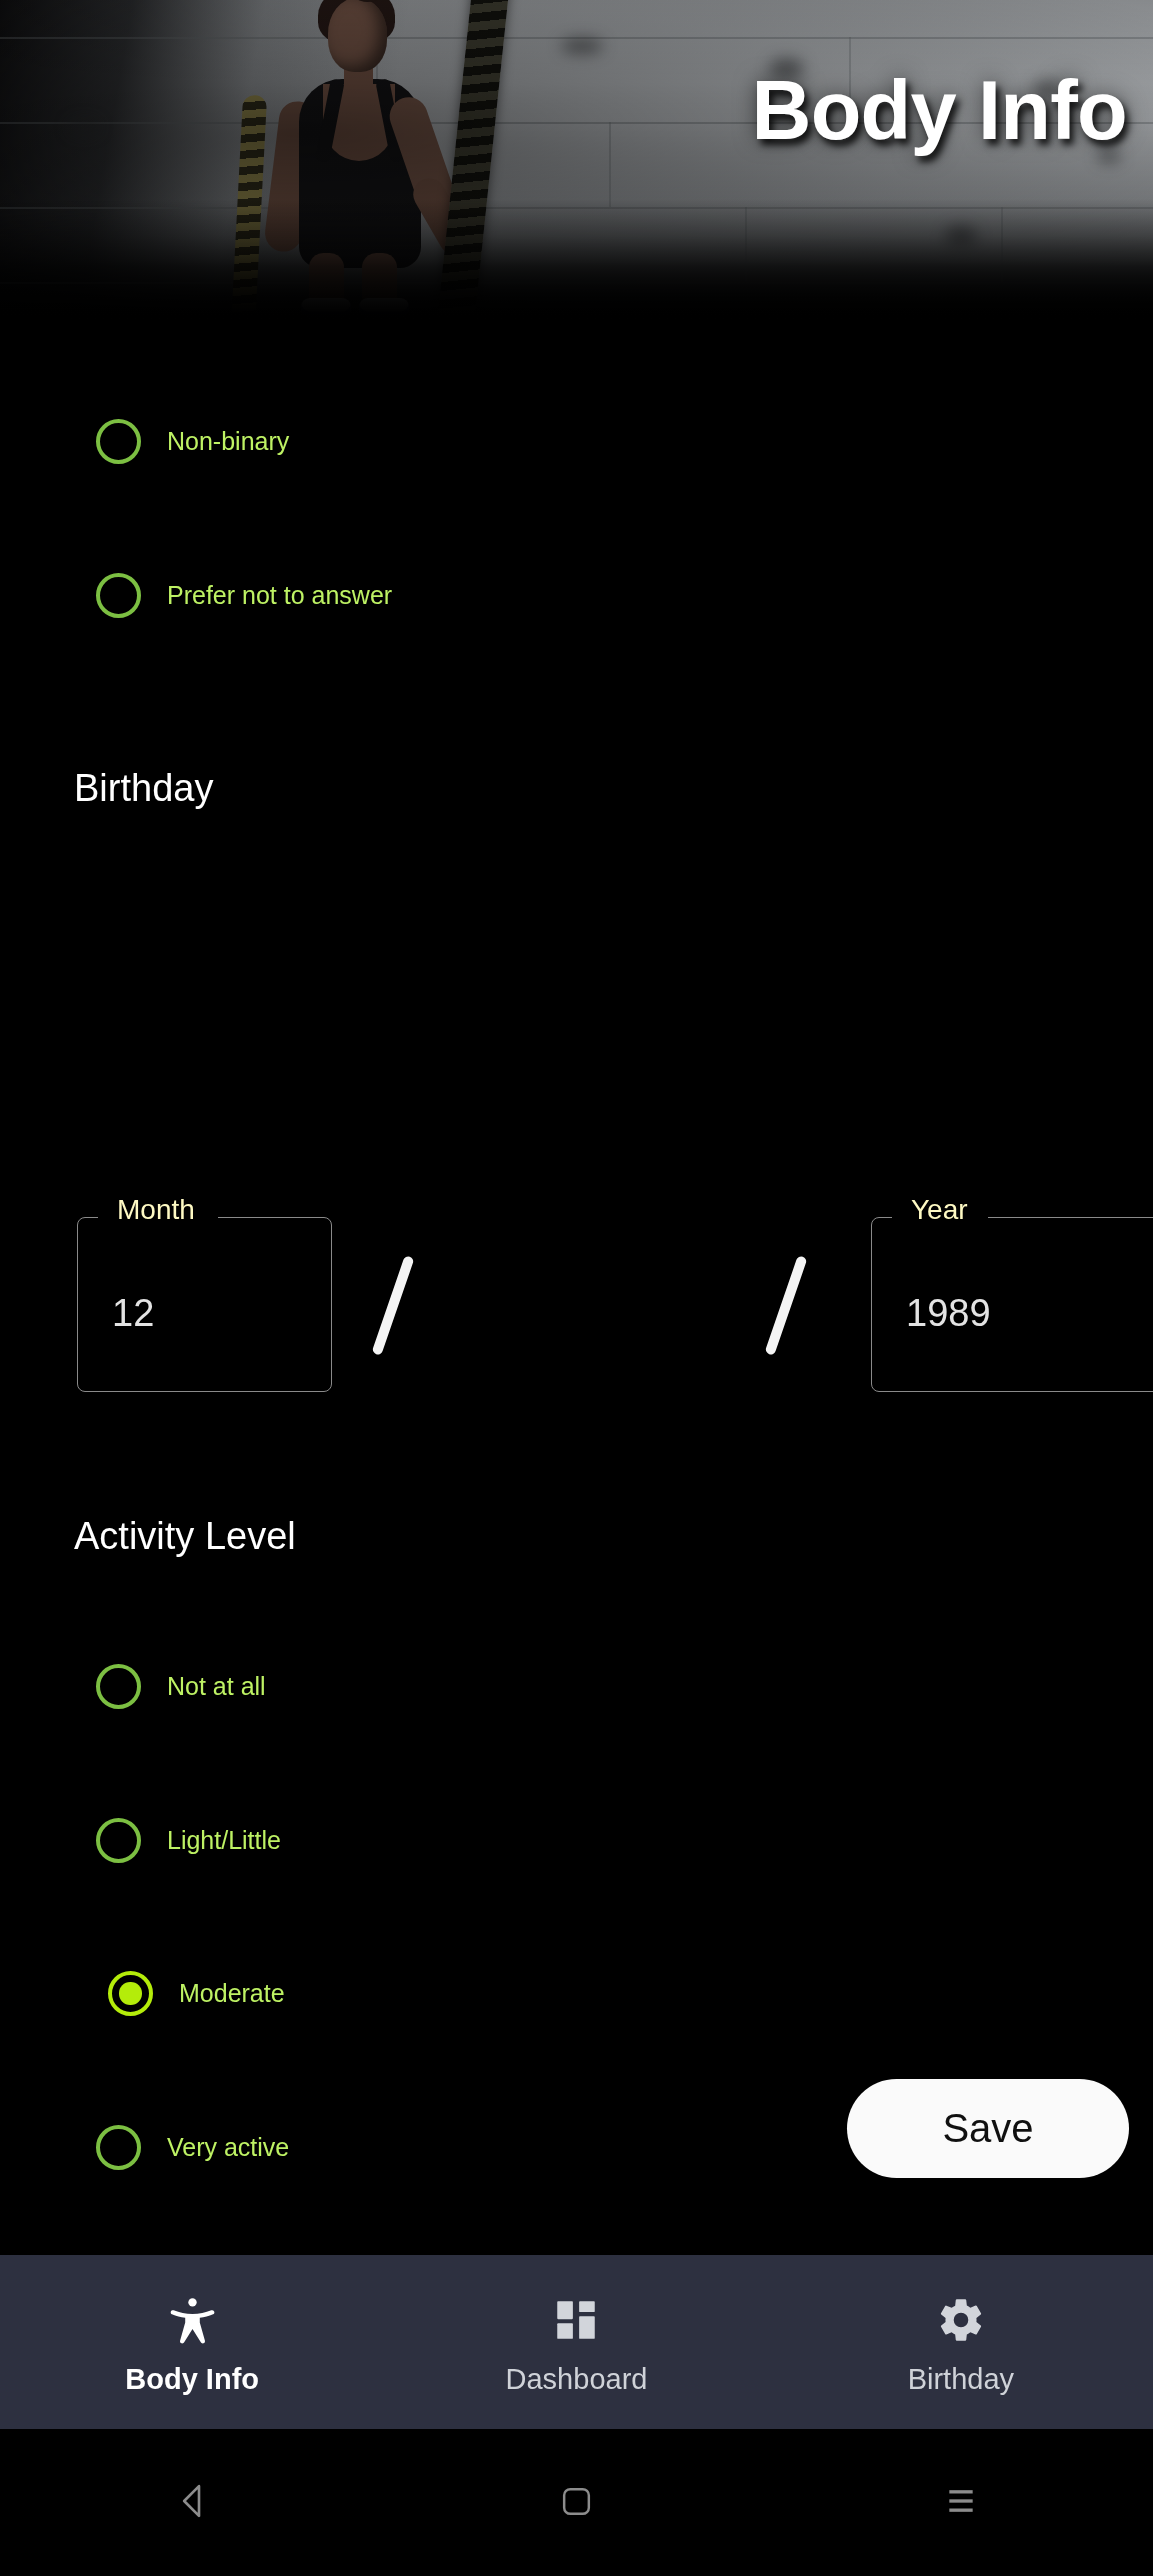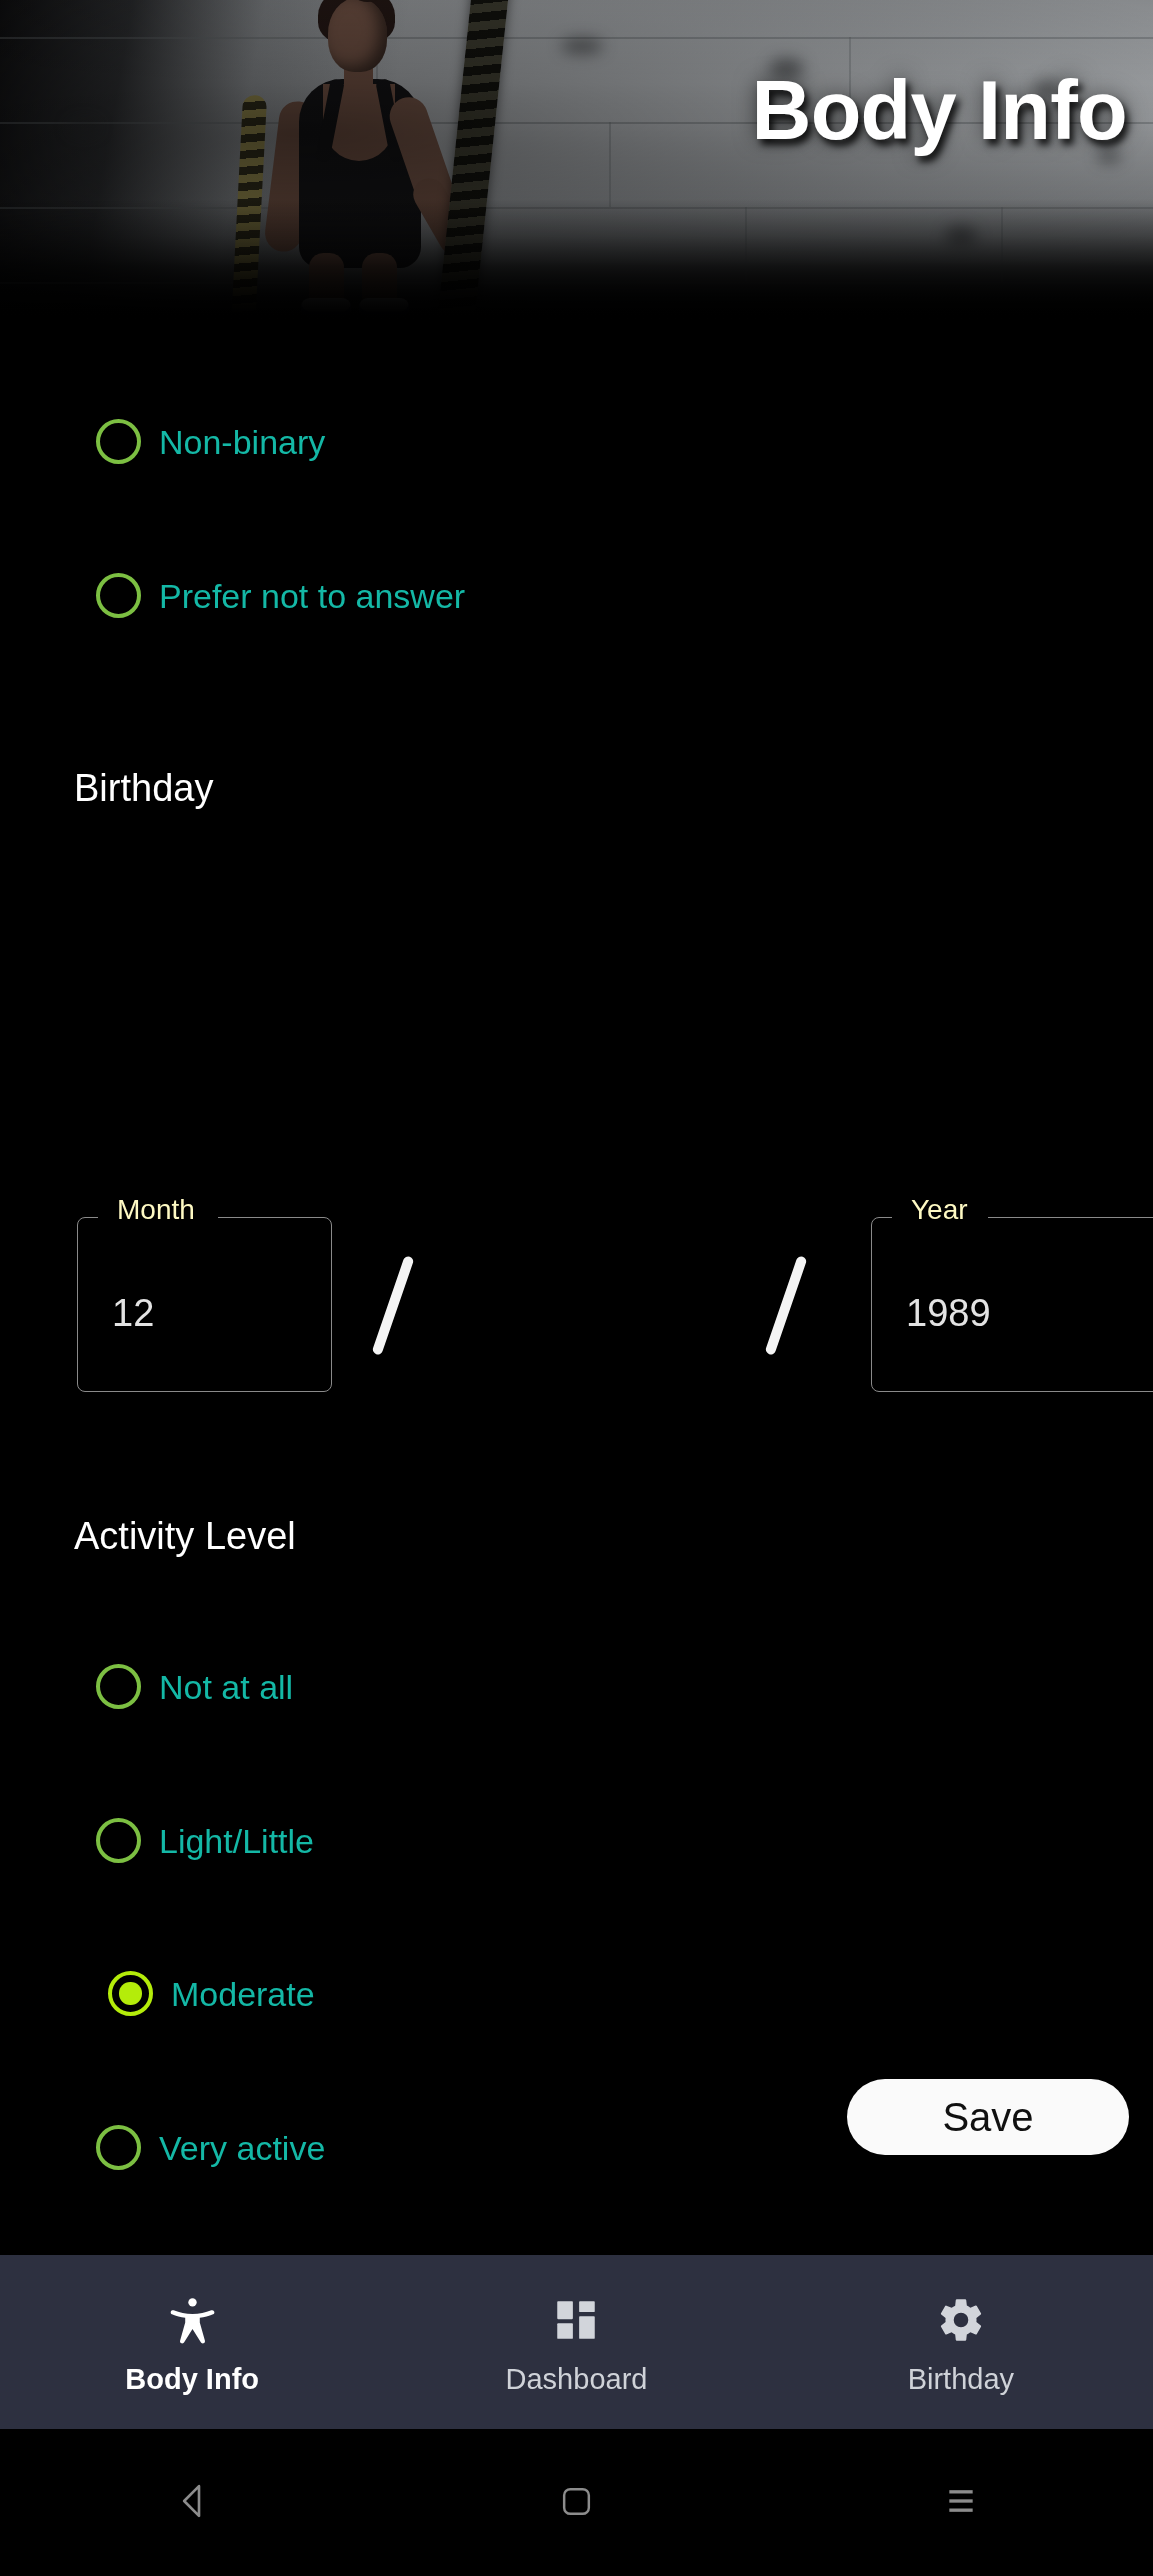--- a/index.html
+++ b/index.html
@@ -81,21 +81,21 @@
 
   .radio-row { position:absolute; display:flex; align-items:center; }
   .radio {
     width:45px; height:45px; border-radius:50%;
     border:4px solid #7cbf42; box-sizing:border-box;
     display:flex; align-items:center; justify-content:center; flex:0 0 auto;
   }
   .radio.checked { border-color:#b4ec0a; }
   .radio .dot { width:22.4px; height:22.4px; border-radius:50%; background:#b4ec0a; }
   .radio-label {
-    margin-left:18px; font-size:34px; color:#14b8a6; font-weight:normal;
+    margin-left:26px; font-size:25px; color:#bef264; font-weight:normal;
     white-space:nowrap; line-height:1;
   }
 
   .section-title {
     position:absolute; left:74px; font-size:38px; color:#ffffff;
     font-weight:normal; white-space:nowrap; line-height:1;
   }
 
   
   .date-row { position:absolute; left:0; top:898px; width:1153px; height:180px; }
@@ -114,21 +114,21 @@
     position:absolute; left:35px; top:77px; font-size:38px; color:#e3e3e3;
     line-height:1; white-space:nowrap;
   }
   .slash {
     position:absolute; width:10.4px; height:103px; background:#f4f4f4;
     border-radius:5.6px; transform:rotate(19deg);
   }
 
   
   .save-btn {
-    position:absolute; left:847px; top:2079px; width:282px; height:76px;
+    position:absolute; left:847px; top:2079px; width:282px; height:99px;
     background:#fafafa; border-radius:50px; border:none;
     display:flex; align-items:center; justify-content:center;
     font-family:"Liberation Sans", sans-serif;
     font-size:40px; color:#101010; cursor:pointer;
     box-shadow: 0 2.4px 7.2px rgba(0,0,0,.45);
   }
 
   
   .bottom-nav {
     position:absolute; left:0; top:2255px; width:1153px; height:175px;

